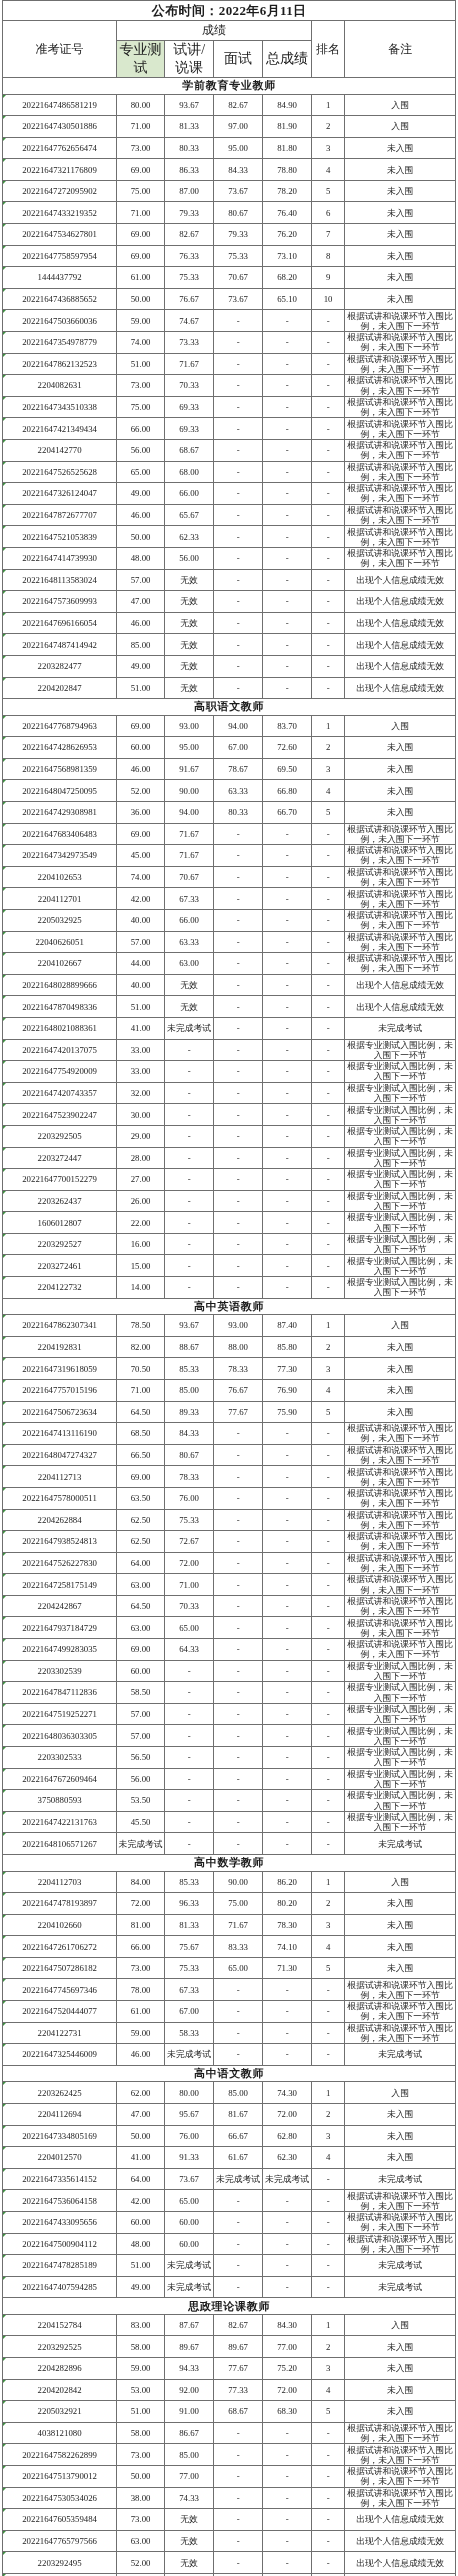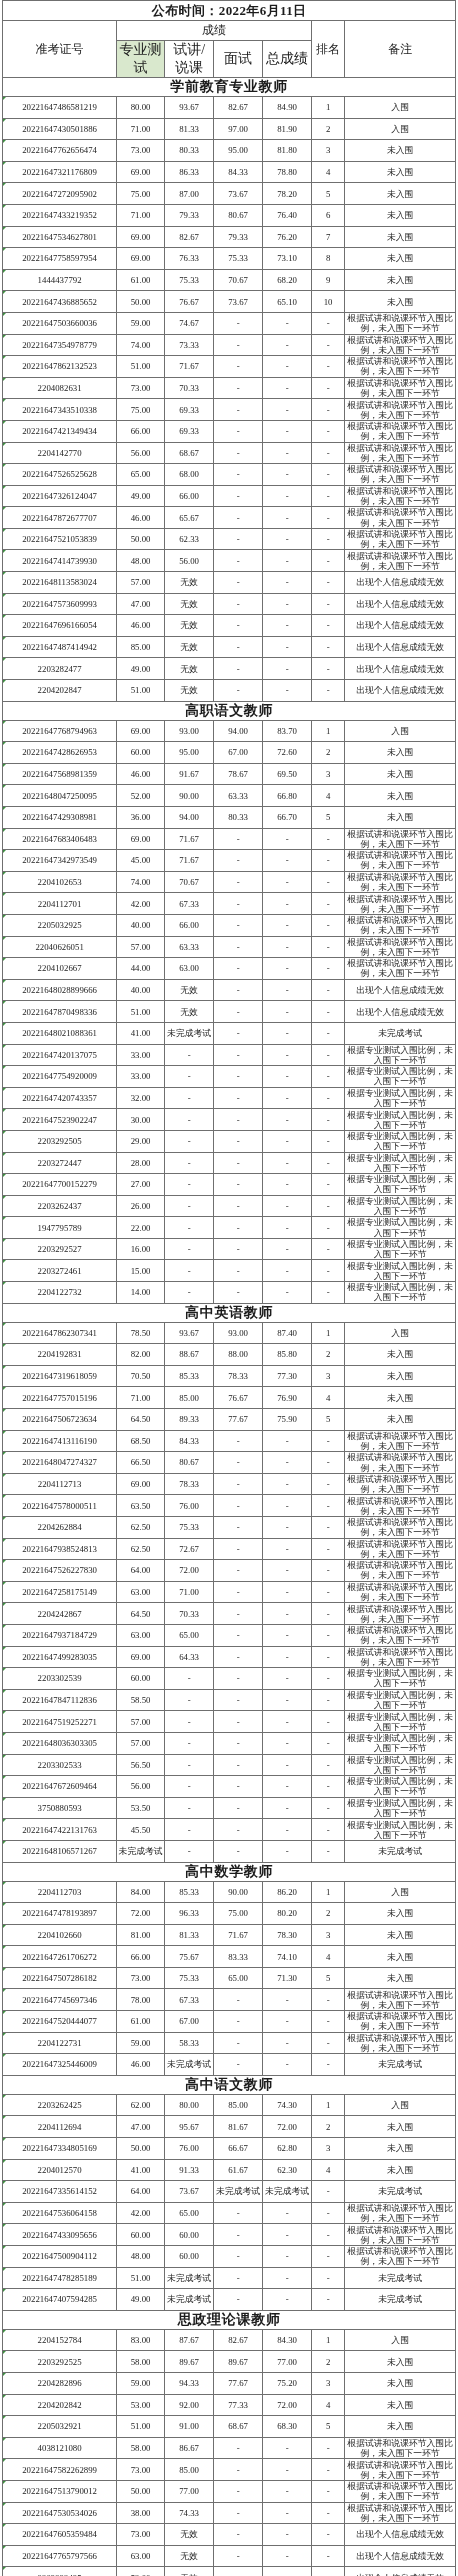--- a/index.html
+++ b/index.html
@@ -39,21 +39,21 @@
     height:19px;
     font-size:13px;
     font-weight:bold;
     letter-spacing:0.4px;
   }
   tr.head-1 td{height:19px;font-size:12px;}
   tr.head-2 td{height:22px;font-size:14px;}
   td.green-head{background:var(--accent-green,#d9e8cd);}
   tr.section-row td{
     height:15.5px;
-    font-size:14px;
+    font-size:11px;
     font-weight:bold;
     letter-spacing:0.7px;
   }
   tr.data-row{height:21.6px;}
   tr.data-row td{font-size:8.8px;line-height:1.15;}
   tr.data-row td.c0{position:relative;}
   tr.data-row td.c0::before{
     content:"";
     position:absolute;
     left:0;top:0;
@@ -559,21 +559,21 @@
         <tr class="data-row">
           <td class="c0">2203262437</td>
           <td class="c1">26.00</td>
           <td class="c2">-</td>
           <td class="c3">-</td>
           <td class="c4">-</td>
           <td class="c5">-</td>
           <td class="c6 remark-long">根据专业测试入围比例，未入围下一环节</td>
         </tr>
         <tr class="data-row">
-          <td class="c0">1947795789</td>
+          <td class="c0">1606012807</td>
           <td class="c1">22.00</td>
           <td class="c2">-</td>
           <td class="c3">-</td>
           <td class="c4">-</td>
           <td class="c5">-</td>
           <td class="c6 remark-long">根据专业测试入围比例，未入围下一环节</td>
         </tr>
         <tr class="data-row">
           <td class="c0">2203292527</td>
           <td class="c1">16.00</td>

